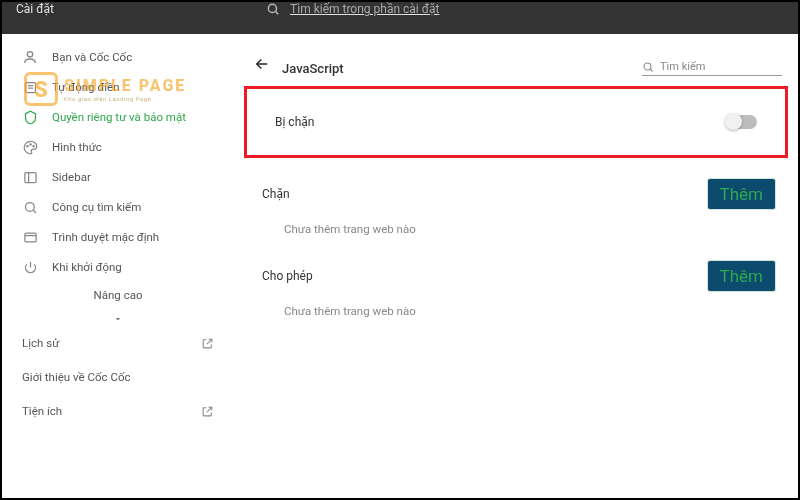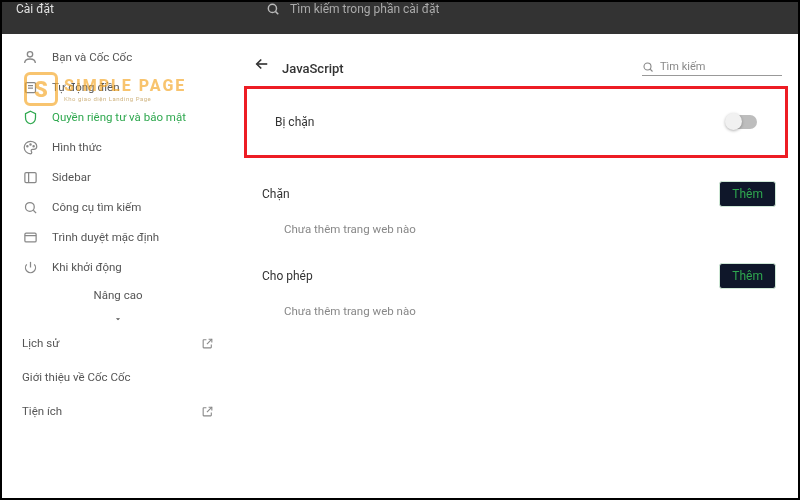--- a/index.html
+++ b/index.html
@@ -2,21 +2,21 @@
 <html><head>
   <meta charset="utf-8">
   <style>
     * { margin: 0; padding: 0; box-sizing: border-box; font-family: -apple-system, BlinkMacSystemFont, "Segoe UI", Roboto, Arial, sans-serif; }
     body { width: 800px; height: 500px; overflow: hidden; background: #000; display: flex; align-items: center; justify-content: center; }
     .app-wrap { width: 800px; height: 500px; background: #fff; position: relative; border: 2px solid #000; }
     .header { height: 32px; background: #333; display: flex; align-items: flex-start; color: #e0e0e0; font-size: 12px; }
     .header-title { padding-left: 14px; width: 264px; }
     .header-search { flex: 1; display: flex; align-items: center; gap: 10px; }
     .search-icon-hdr { color: #bbb; }
-    .header-search input { flex: 1; background: transparent; border: none; color: #e0e0e0; font-size: 12px; outline: none; }
+    .header-search input { flex: 1; background: transparent; border: none; color: #e0e0e0; font-size: 12px; outline: none; text-decoration: underline; }
     .header-search input::placeholder { color: #aaa; }
     .content { display: flex; height: calc(100% - 32px); }
     .sidebar { width: 232px; background: #fff; padding-top: 8px; position: relative; }
     .nav-item { display: flex; align-items: center; height: 30px; padding-left: 20px; font-size: 11.5px; color: #555; cursor: pointer; gap: 14px; }
     .nav-item.active { color: #2fa84f; }
     .nav-item .icn { width: 16px; height: 16px; display: flex; align-items: center; justify-content: center; color: #888; }
     .nav-item.active .icn { color: #2fa84f; }
     .nav-item .lbl { flex: 1; }
     .advanced { display: flex; align-items: center; justify-content: space-between; height: 36px; padding: 0 20px; font-size: 11.5px; color: #555; cursor: pointer; margin-top: 6px; flex-direction: column; }
     .sub-section { padding: 2px 0; }
@@ -29,21 +29,21 @@
     .page-search { display: flex; align-items: center; border-bottom: 1px solid #999; padding-bottom: 2px; width: 140px; gap: 6px; color: #888; font-size: 11px; }
     .page-search input { border: none; outline: none; font-size: 11px; flex: 1; }
     .page-search input::placeholder { color: #888; }
     .card-highlight { border: 3px solid #ed1c24; padding: 10px; margin-bottom: 18px; }
     .toggle-row { display: flex; align-items: center; justify-content: space-between; padding: 16px 18px; }
     .toggle-label { font-size: 12px; color: #333; }
     .toggle { width: 30px; height: 14px; background: #bdbdbd; border-radius: 8px; position: relative; cursor: pointer; }
     .toggle-knob { position: absolute; left: -2px; top: -2px; width: 17px; height: 17px; background: #f1f1f1; border-radius: 50%; box-shadow: 0 1px 3px rgba(0,0,0,0.3); }
     .section-row { display: flex; align-items: center; justify-content: space-between; padding: 0 12px 0 18px; height: 36px; }
     .section-title { font-size: 12px; color: #333; }
-    .add-btn { border: 1px solid #cfe8d6; color: #2fa84f; background: #0f172a; font-size: 12px; padding: 5px 12px; border-radius: 3px; cursor: pointer; }
+    .add-btn { border: 1px solid #cfe8d6; color: #2fa84f; background: #0c4a6e; font-size: 17px; padding: 5px 12px; border-radius: 3px; cursor: pointer; }
     .empty-msg { font-size: 11.5px; color: #888; padding: 10px 0 22px 40px; }
     .watermark { position: absolute; top: 38px; left: 22px; display: flex; align-items: center; opacity: 0.65; pointer-events: none; }
     .wm-s { width: 34px; height: 34px; border: 3px solid #f5a623; border-radius: 6px; display: flex; align-items: center; justify-content: center; color: #f5a623; font-weight: 900; font-size: 22px; margin-right: 6px; }
     .wm-txt1 { font-size: 16px; font-weight: 800; color: #f5a623; letter-spacing: 2px; }
     .wm-txt2 { font-size: 6px; color: #b58a3a; letter-spacing: 0.5px; }
     svg { display: block; }
   </style>
 </head>
 <body>
 

